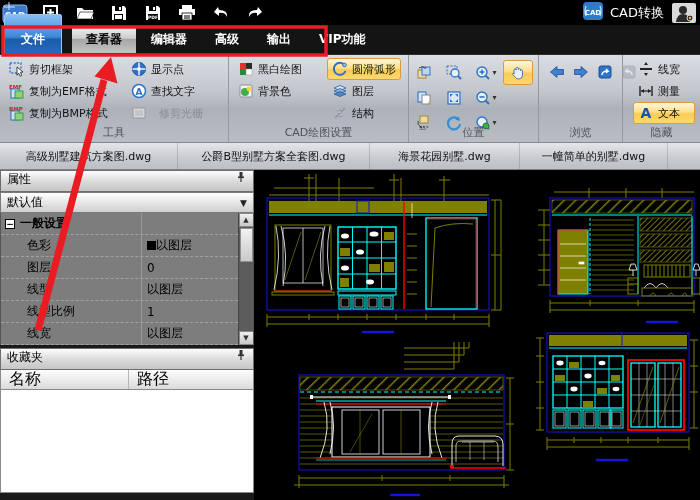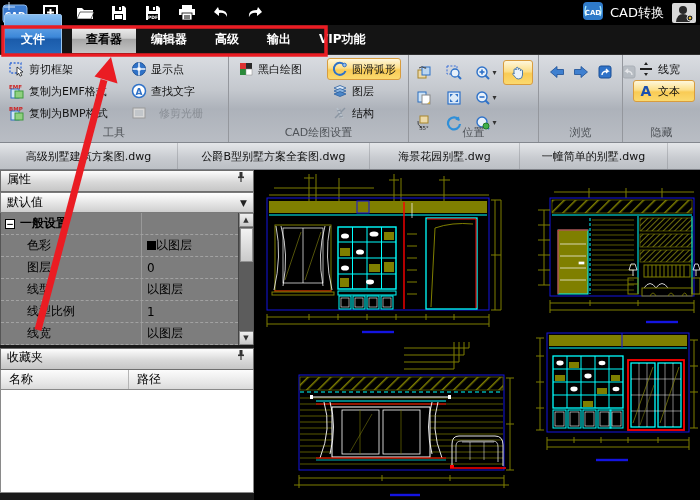--- a/index.html
+++ b/index.html
@@ -82,21 +82,21 @@
                   line-height:8px; text-align:center; color:#000; }
   .swatch { width:9px; height:9px; background:#000; display:inline-block; }
   .pscroll { position:absolute; right:0; top:0; width:15px; height:132px; background:#5c5c5c;
              border-left:1px solid #444; display:flex; flex-direction:column; justify-content:space-between;
              align-items:center; }
   .sbtn { width:15px; height:14px; background:linear-gradient(#efefef,#c9c9c9); color:#333; font-size:7px;
           border:1px solid #888; text-align:center; line-height:12px; cursor:pointer; }
   .sthumb { position:absolute; top:15px; left:1px; width:13px; height:34px;
             background:linear-gradient(#f2f2f2,#cacaca); border:1px solid #909090; cursor:grab; }
   .fav-cols { display:flex; height:20px; background:linear-gradient(#fcfcfc,#e6e6e6 70%,#dadada);
-              border:1px solid #8a8a8a; border-top:none; font-size:12px; color:#000; }
+              border:1px solid #8a8a8a; border-top:none; font-size:16px; color:#000; }
   .fav-col { display:flex; align-items:center; padding-left:8px; }
   .fav-body { height:103px; background:#fff; border:1px solid #8a8a8a; border-top:none; }
 
   .canvas { position:absolute; left:254px; top:0; width:446px; height:330px; background:#000; }
 
   
   .overlay { position:absolute; left:0; top:0; width:700px; height:500px; pointer-events:none; z-index:50; }
 </style>
 </head>
 <body>
@@ -263,20 +263,28 @@
         <div class="rcol" style="width:94px;">
           <button class="rbtn">
             <span class="icon16"><svg viewBox="0 0 16 16">
                   <rect x="2" y="2" width="6" height="6" fill="#d33"></rect>
                   <rect x="8" y="2" width="6" height="6" fill="#2a2a2a"></rect>
                   <rect x="2" y="8" width="6" height="6" fill="#2a8a3a"></rect>
                   <rect x="8" y="8" width="6" height="6" fill="#fff" stroke="#888" stroke-width="0.5"></rect>
                 </svg></span>
             <span>黑白绘图</span>
           </button>
+          <button class="rbtn">
+            <span class="icon16"><svg viewBox="0 0 16 16">
+                  <rect x="2" y="2" width="12" height="12" rx="1" fill="#eef2f5" stroke="#8a9096"></rect>
+                  <circle cx="7" cy="9" r="4" fill="#3fae4a"></circle>
+                  <circle cx="11" cy="6" r="2.4" fill="#ffd23e"></circle>
+                </svg></span>
+            <span>背景色</span>
+          </button>
         </div>
         <div class="rcol">
           <button class="rbtn on">
             <span class="icon16"><svg viewBox="0 0 16 16">
                   <path d="M12.5,4 A6,6 0 1 0 13.5,10" fill="none" stroke="#2f72c8" stroke-width="2"></path>
                   <circle cx="12.5" cy="4" r="1.8" fill="#9fc2ea" stroke="#2f72c8"></circle>
                 </svg></span>
             <span>圆滑弧形</span>
           </button>
           <button class="rbtn">
@@ -411,20 +419,29 @@
     </div>
 
     <div class="rgroup" style="flex:1; padding-left:10px;">
       <div class="rcol">
         <button class="rbtn">
           <span class="icon16"><svg viewBox="0 0 16 16">
                 <line x1="2" y1="8" x2="14" y2="8" stroke="#222" stroke-width="2"></line>
                 <path d="M8,1 l2,3 h-4 z M8,15 l2,-3 h-4 z" fill="#222"></path>
               </svg></span>
           <span>线宽</span>
+        </button>
+        <button class="rbtn">
+          <span class="icon16"><svg viewBox="0 0 16 16">
+                <line x1="2" y1="3" x2="2" y2="13" stroke="#222" stroke-width="1.4"></line>
+                <line x1="14" y1="3" x2="14" y2="13" stroke="#222" stroke-width="1.4"></line>
+                <line x1="3" y1="8" x2="13" y2="8" stroke="#222" stroke-width="1.2"></line>
+                <path d="M3,8 l3,-2 v4 z M13,8 l-3,-2 v4 z" fill="#222"></path>
+              </svg></span>
+          <span>测量</span>
         </button>
         <button class="rbtn on" style="width:62px;">
           <span class="icon16" style="color:#1a50b0;font-weight:bold;font-size:14px;line-height:16px;text-align:center;">A</span>
           <span>文本</span>
         </button>
       </div>
       <div class="rgroup-label">隐藏</div>
     </div>
   </div>
 

